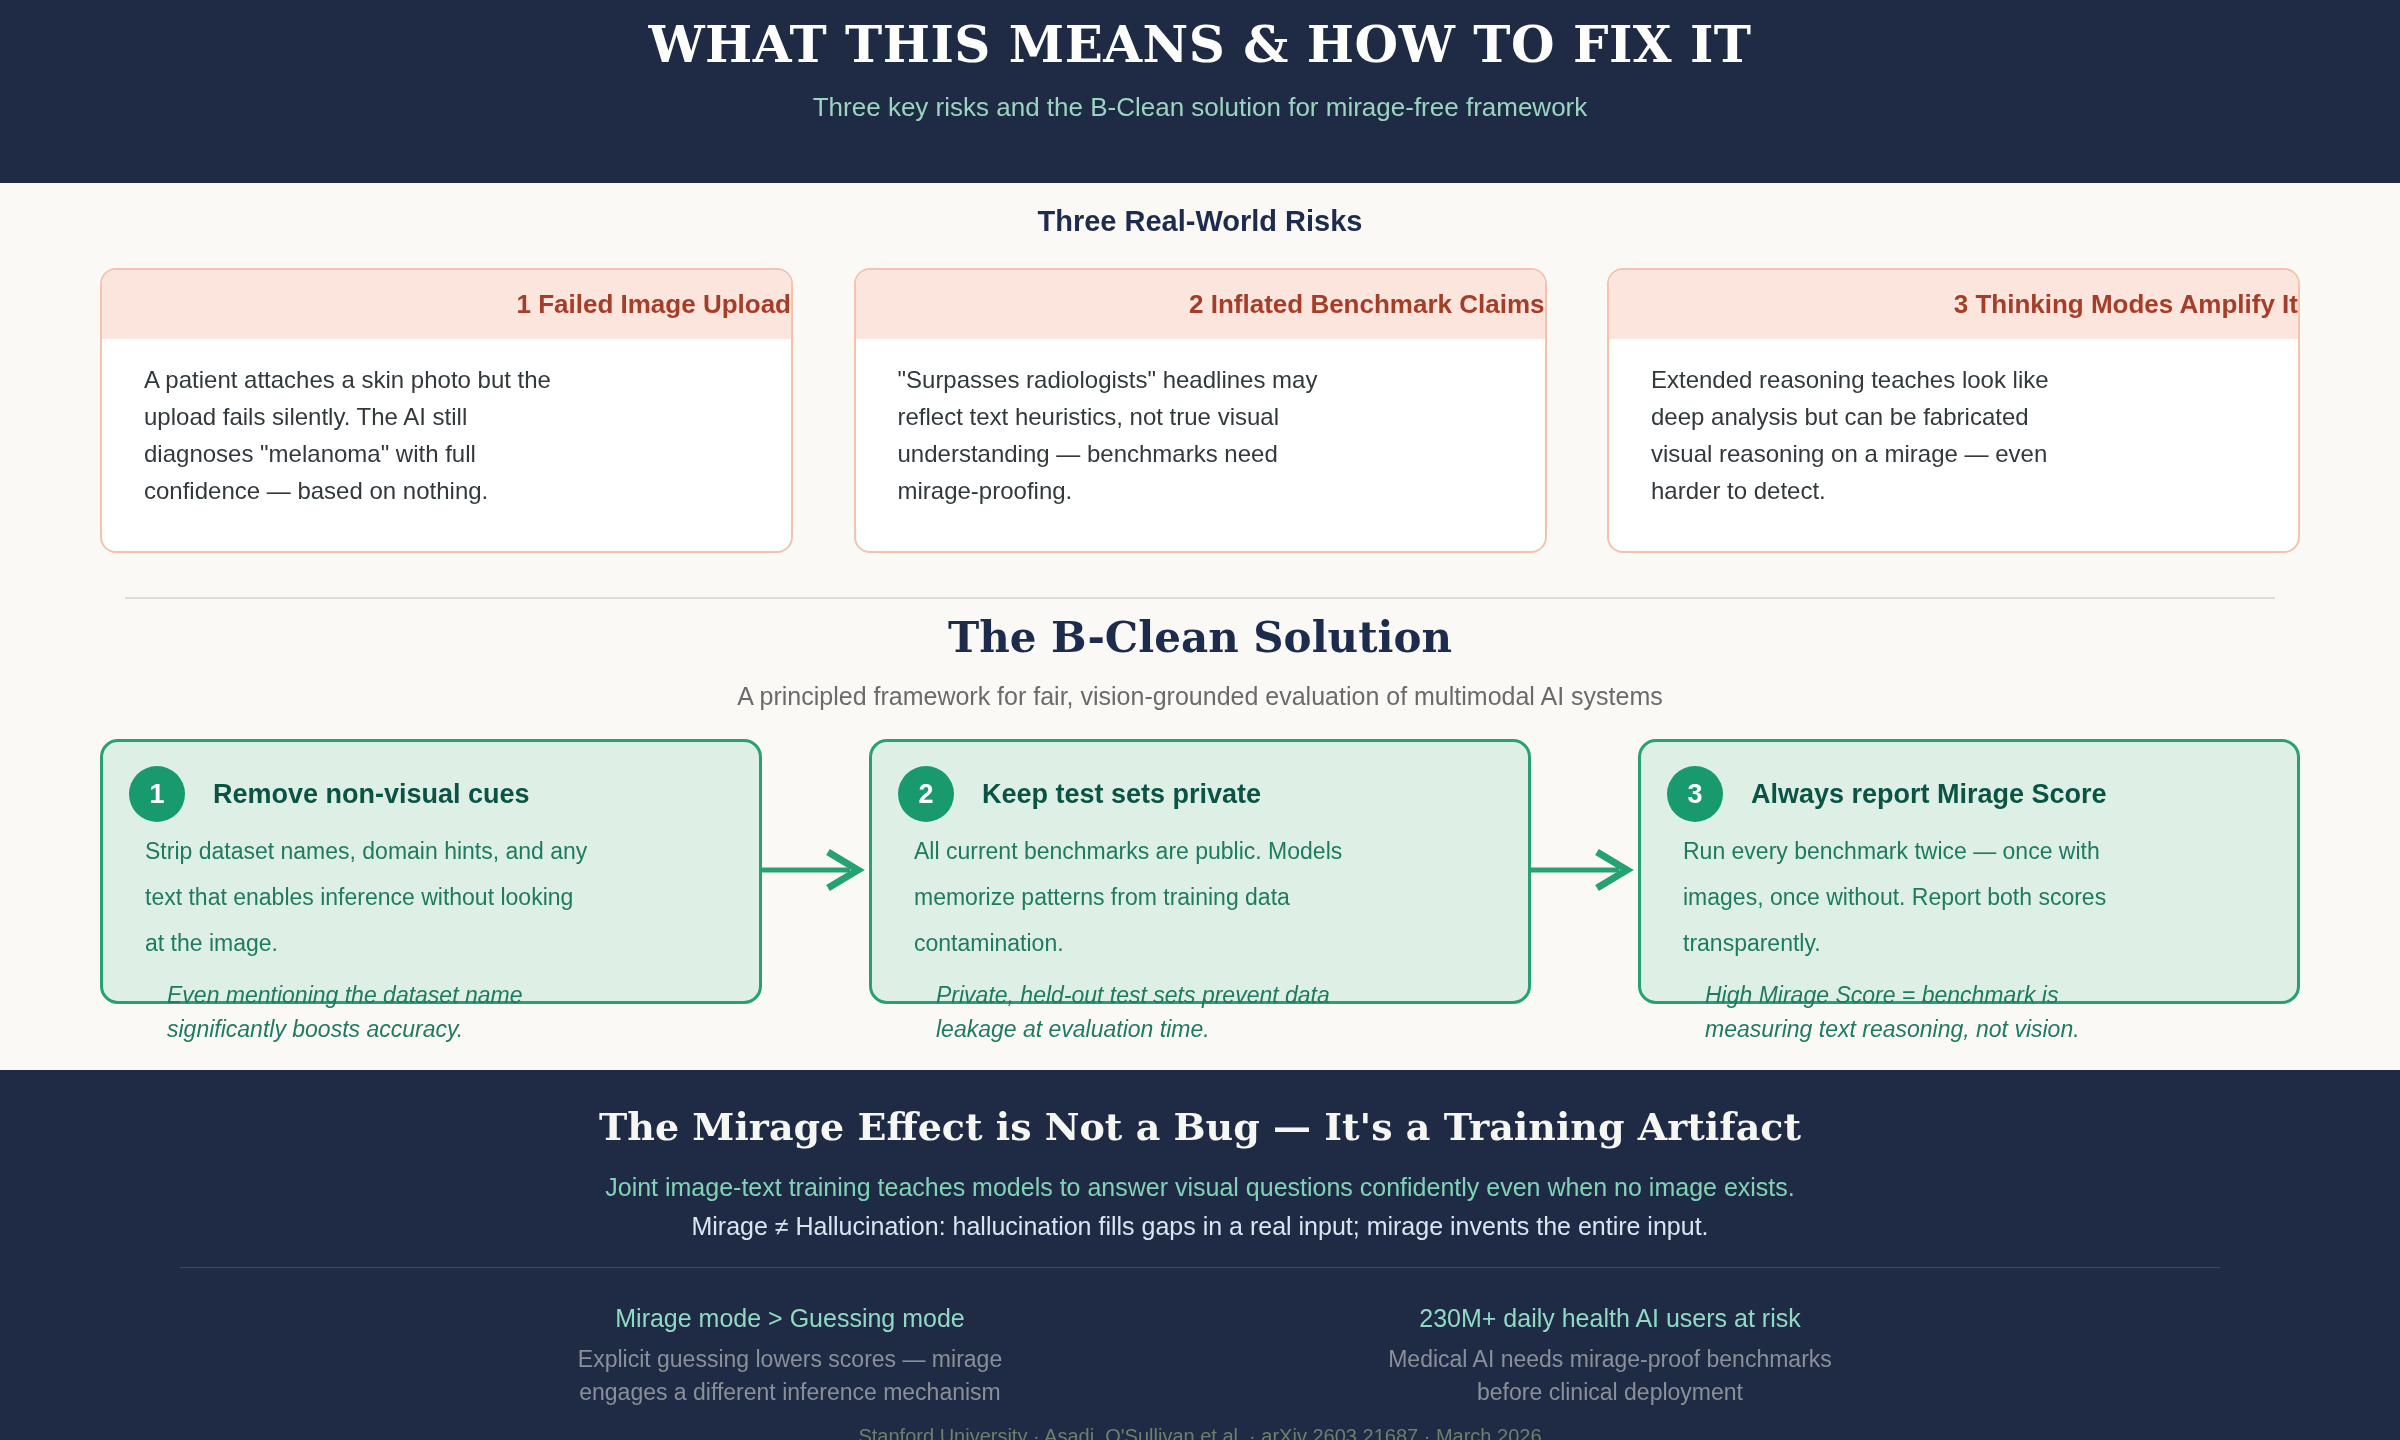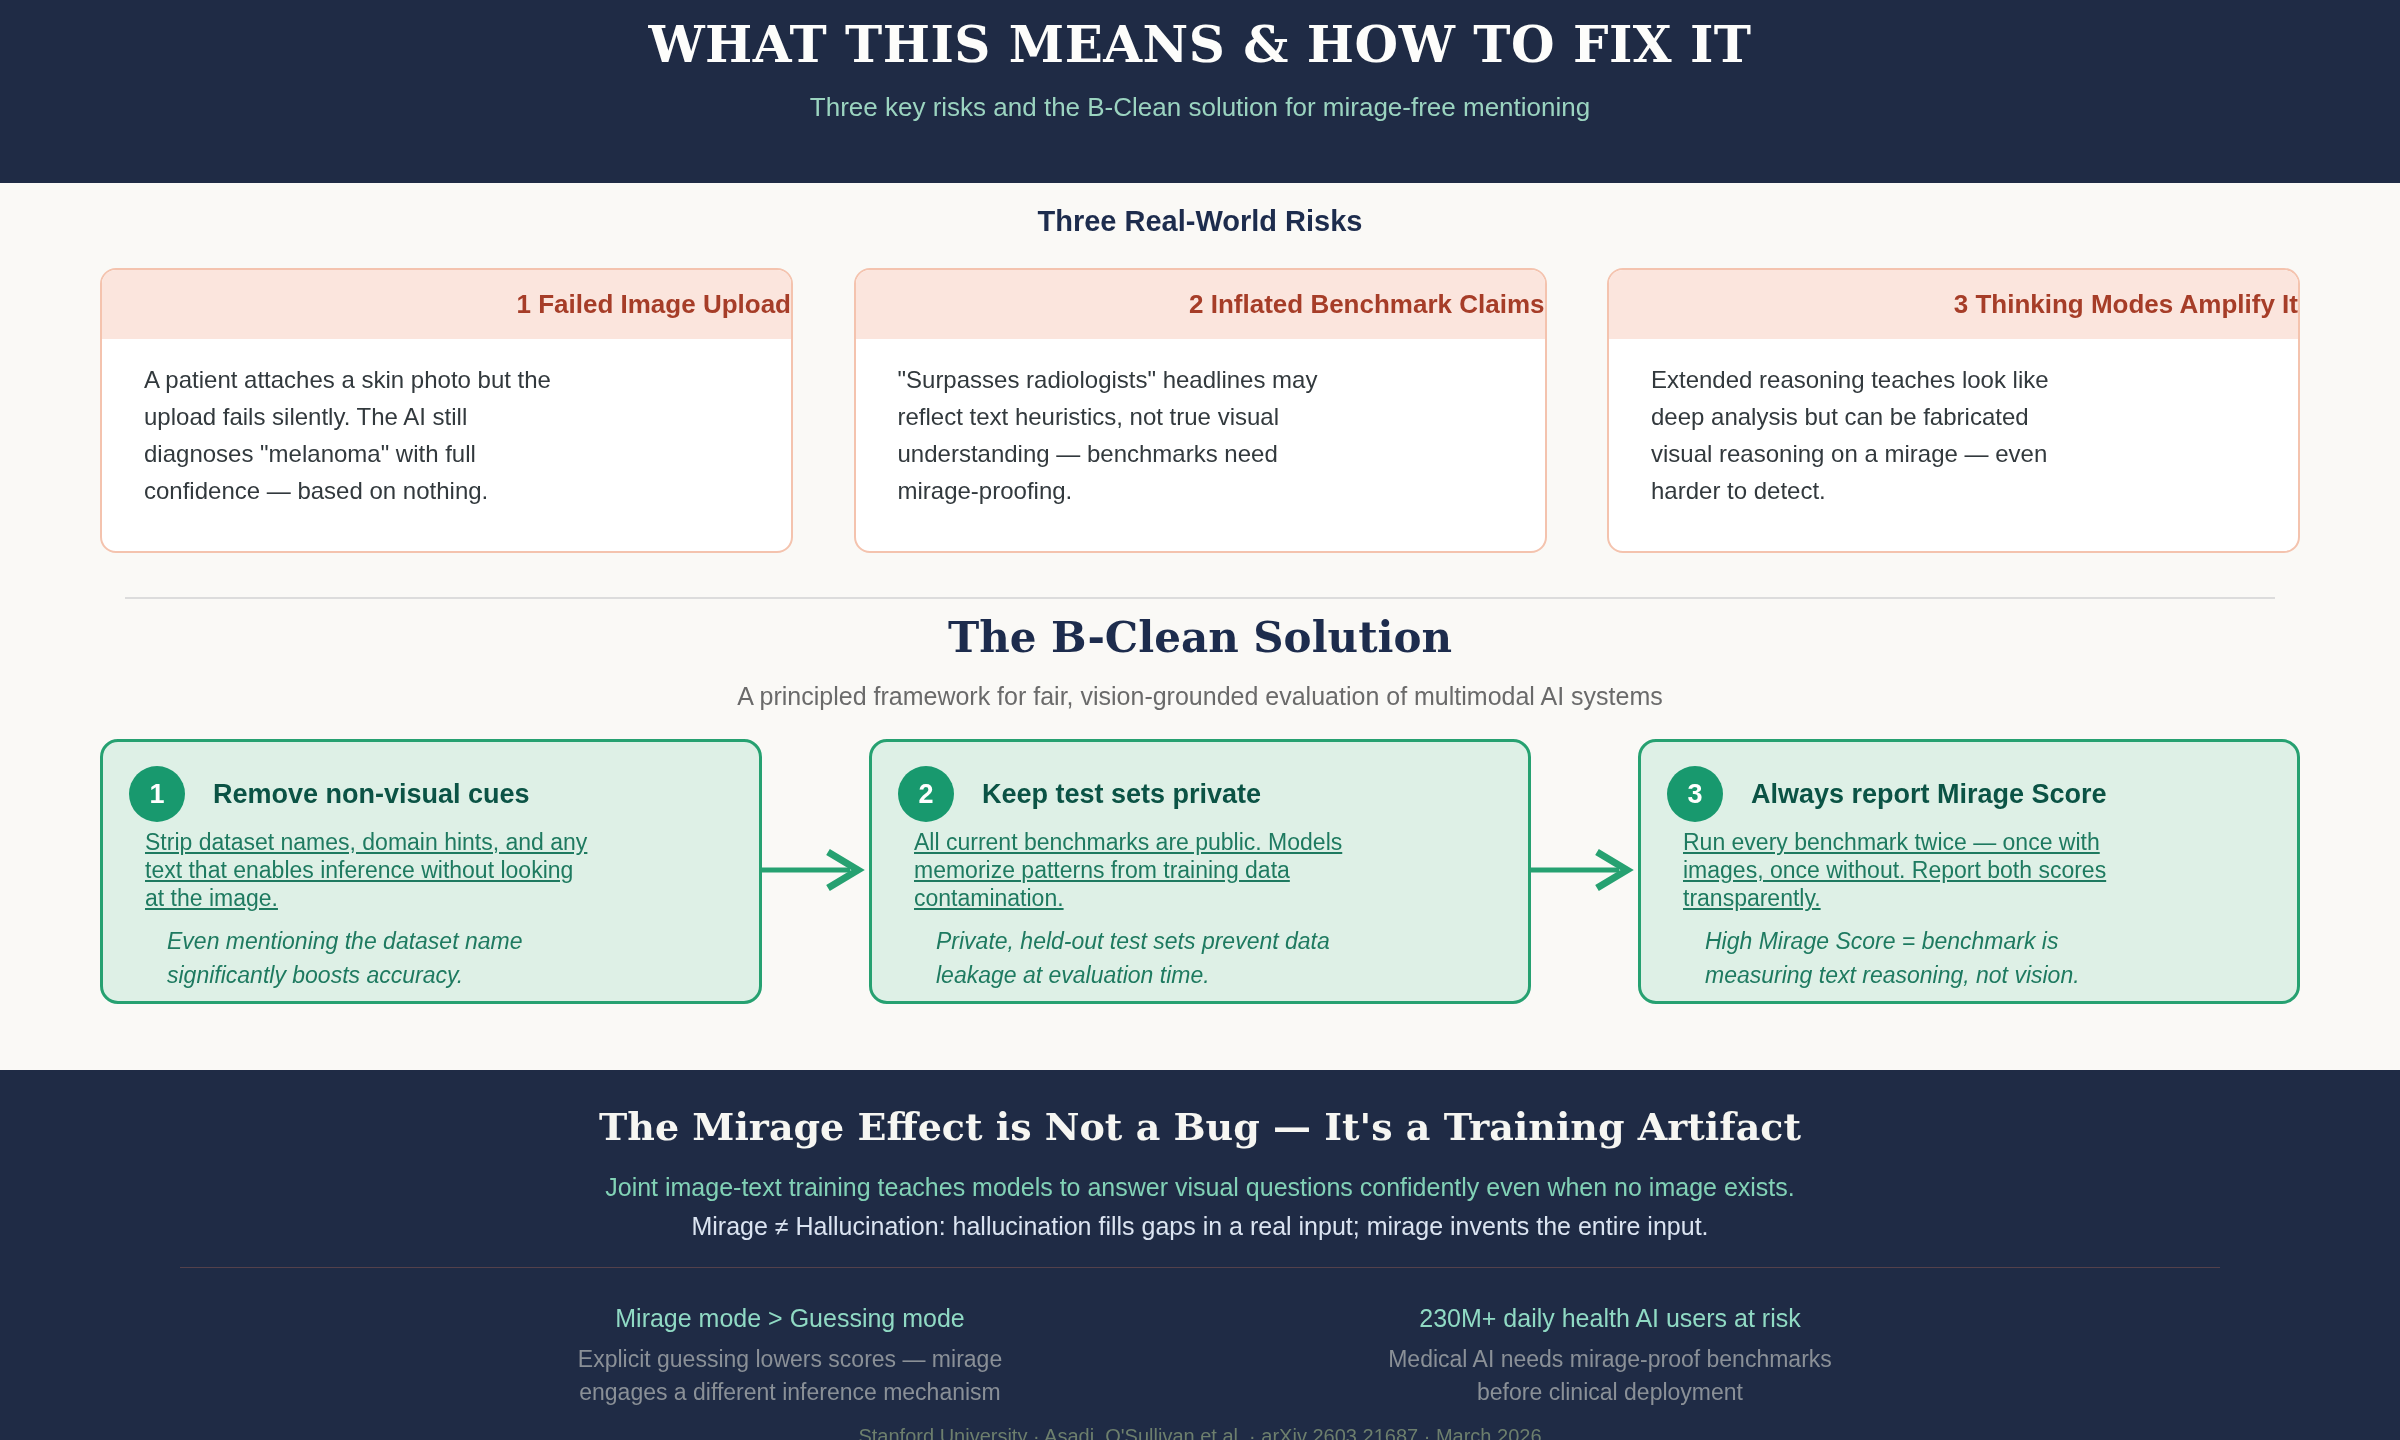--- a/index.html
+++ b/index.html
@@ -131,24 +131,23 @@
     flex: 0 0 auto;
   }
   .step-title {
     font-size: 27px;
     font-weight: 700;
     color: #0b5345;
   }
   .step-body {
     margin: 6px 0 0 42px;
     font-size: 23px;
-    line-height: 28px;
+    line-height: 46px;
     color: #1e7a60;
     max-width: 450px;
-    text-decoration: underline;
   }
   .step-note {
     margin: 12px 0 0 64px;
     font-size: 23px;
     font-style: italic;
     line-height: 34px;
     color: #1e7a60;
     max-width: 450px;
   }
   .step-arrow {
@@ -209,21 +208,21 @@
     color: #6d7f6d;
   }
 </style>
 </head>
 <body>
 
 <div class="page">
 
   <header class="hero">
     <h1>WHAT THIS MEANS &amp; HOW TO FIX IT</h1>
-    <p class="hero-sub">Three key risks and the B-Clean solution for mirage-free mentioning</p>
+    <p class="hero-sub">Three key risks and the B-Clean solution for mirage-free framework</p>
   </header>
 
   <section>
     <h2 class="risks-heading">Three Real-World Risks</h2>
     <div class="cards-row">
       <article class="risk-card">
         <div class="risk-card-header">
           <h3>1 Failed Image Upload</h3>
         </div>
         <p class="risk-card-body">A patient attaches a skin photo but the upload fails silently. The AI still diagnoses "melanoma" with full confidence — based on nothing.</p>

